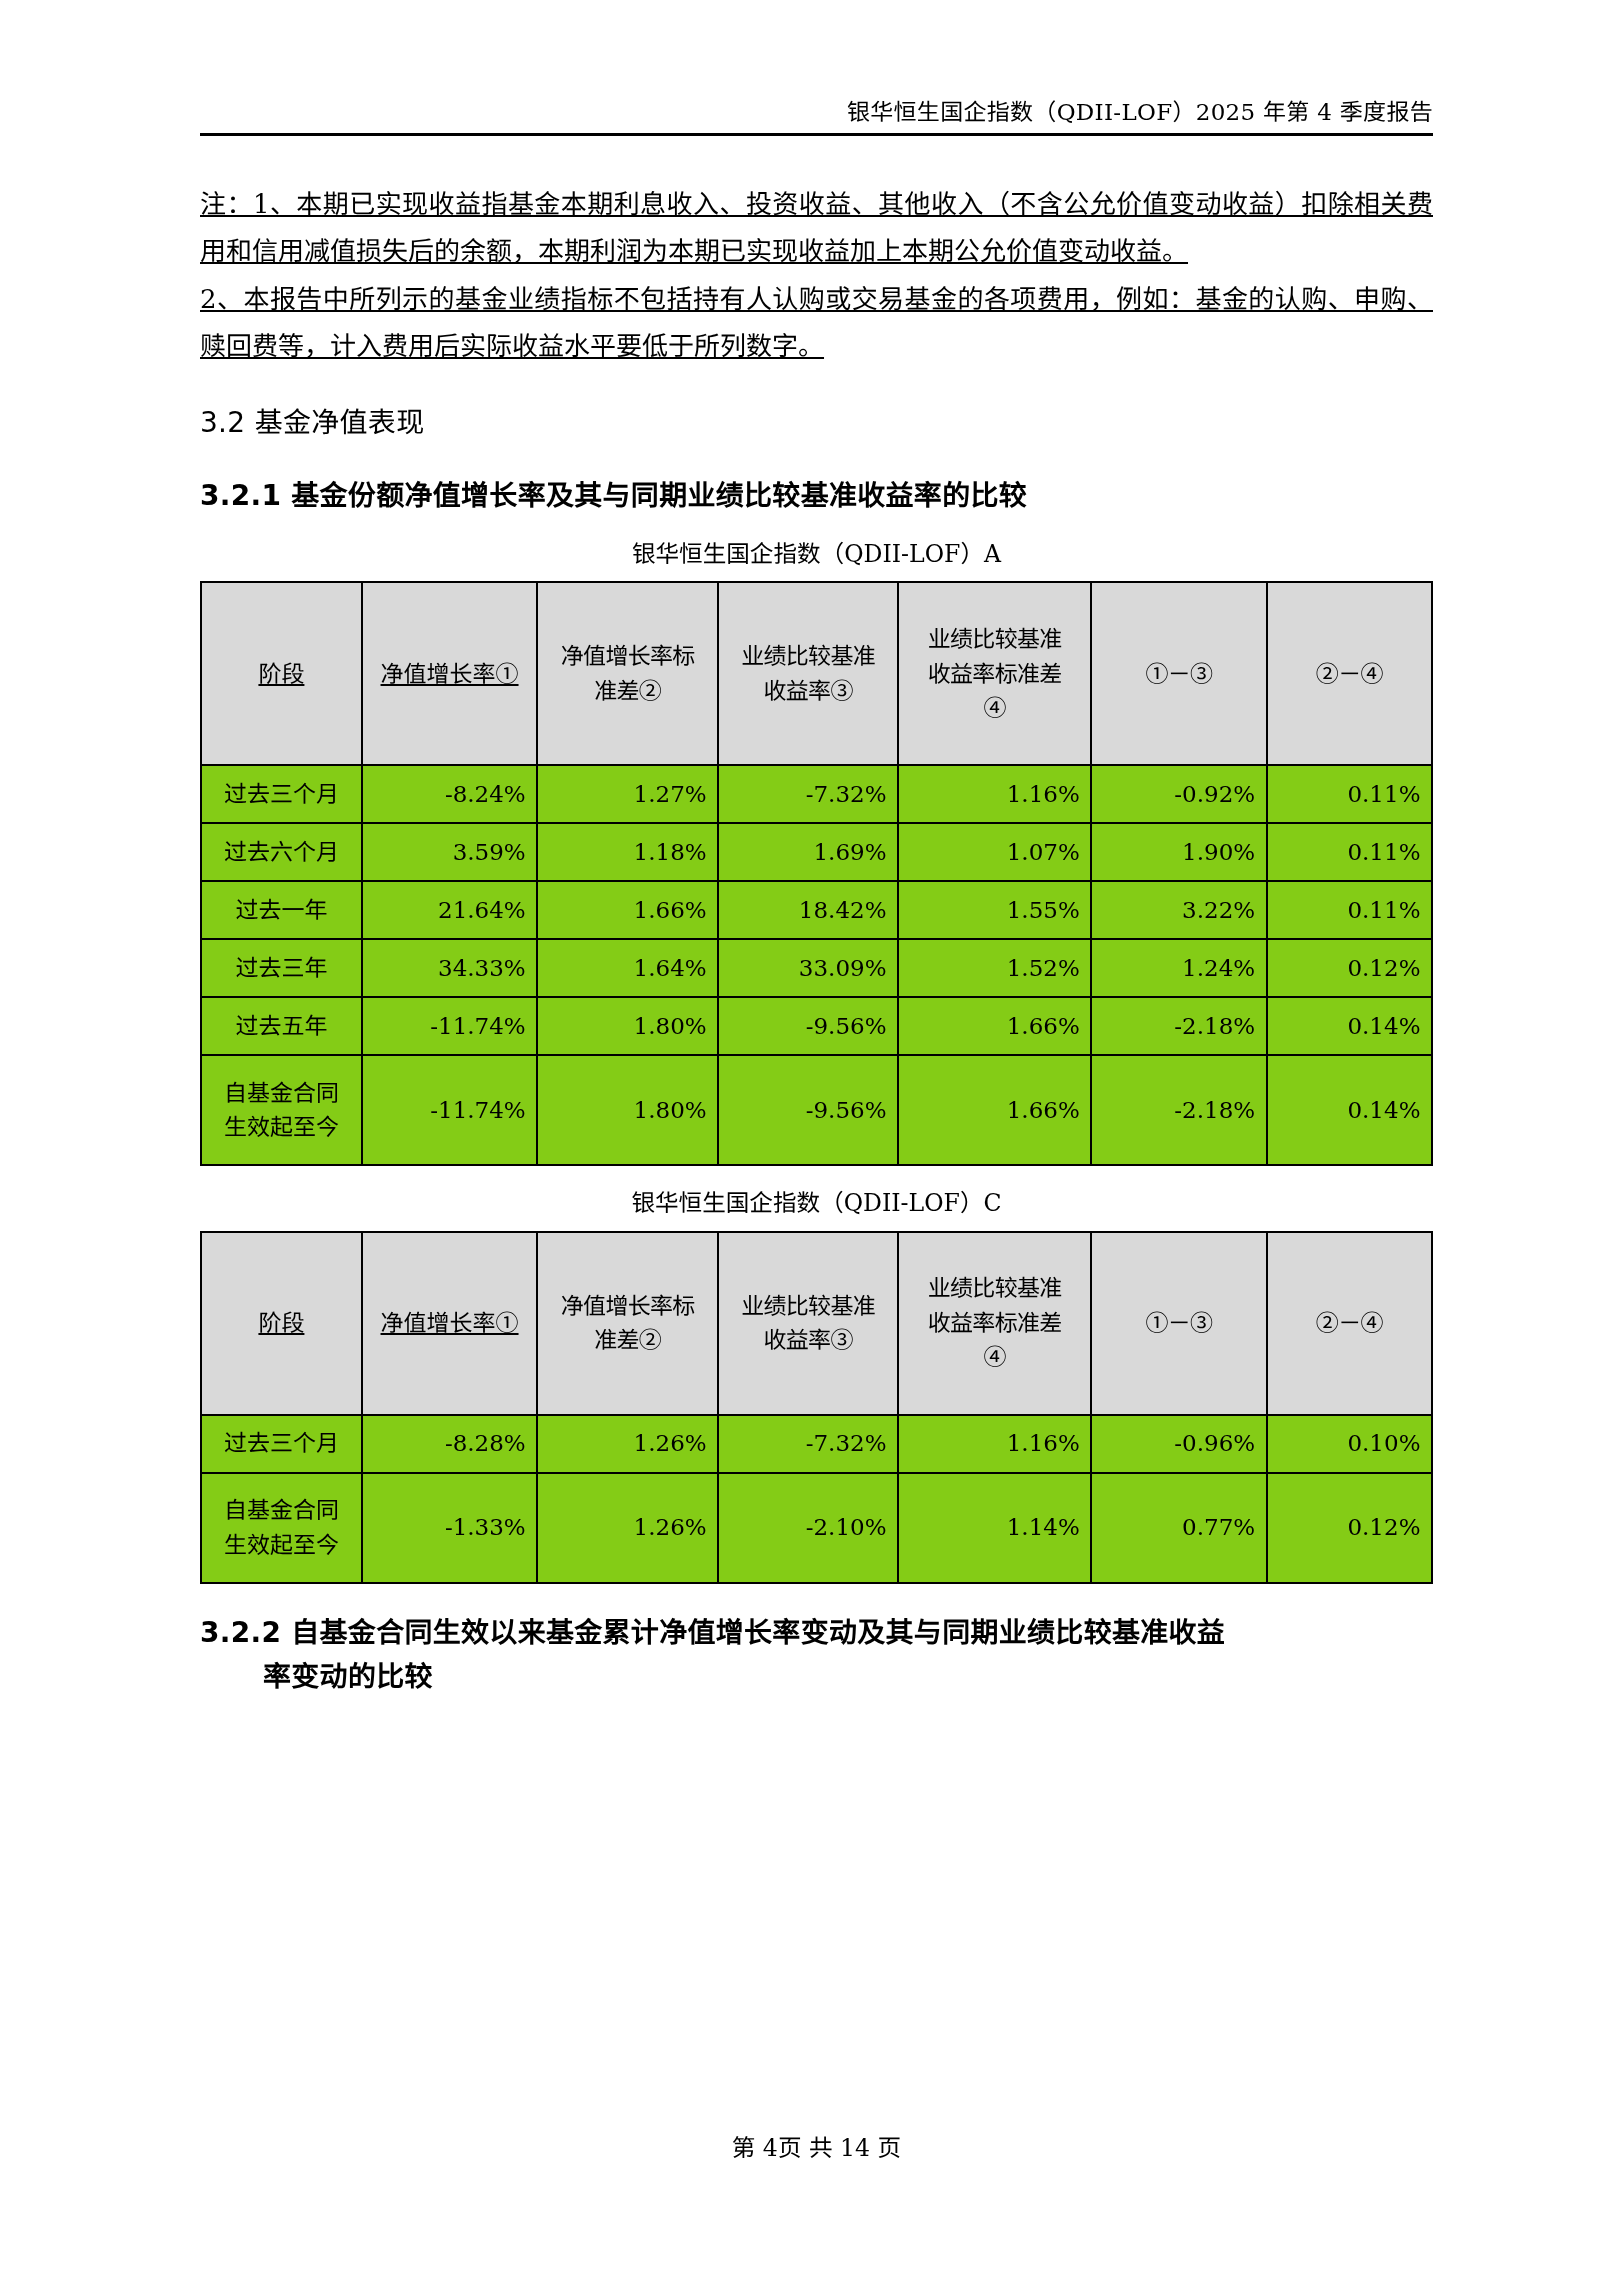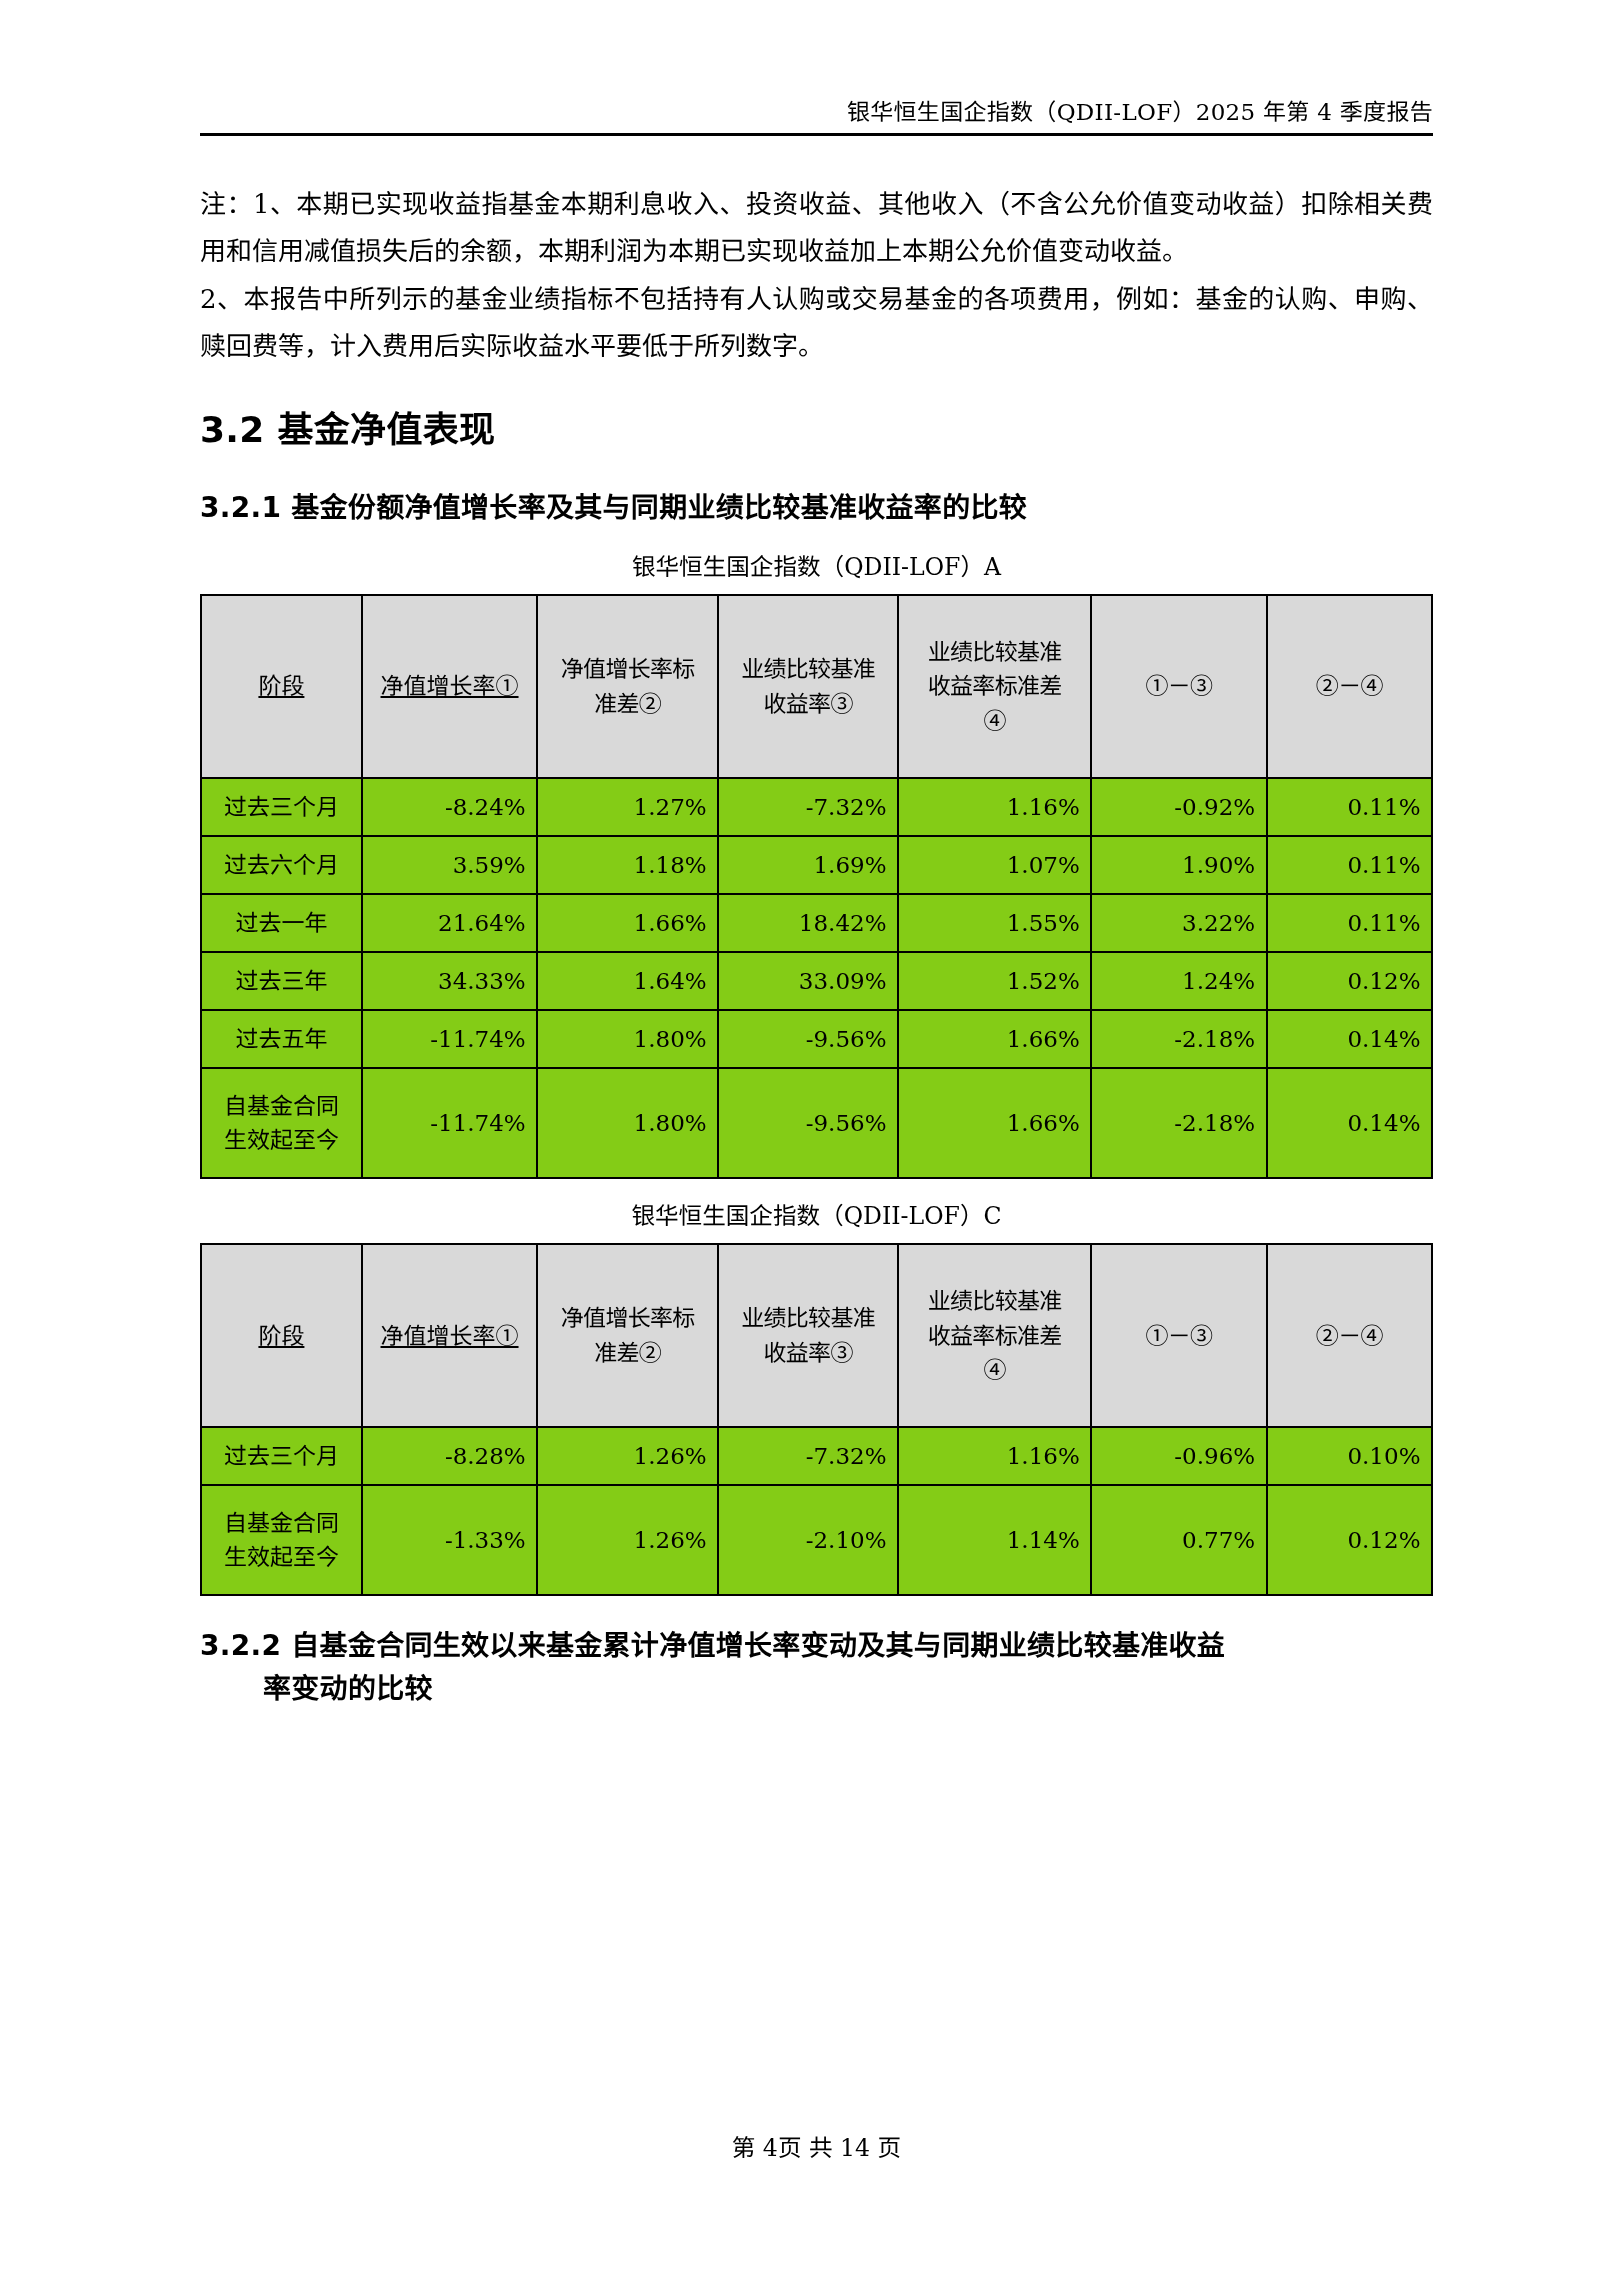--- a/index.html
+++ b/index.html
@@ -56,26 +56,27 @@
   }
 
   p.note {
     margin: 0;
     font-size: 26px;
     line-height: 1.82;
     text-align: justify;
     text-justify: inter-ideograph;
     letter-spacing: 0px;
     font-family: "DejaVu Serif", "Liberation Serif", serif;
+    text-decoration: underline;
   }
 
   h2.h-sec {
     margin: 31px 0 0 0;
-    font-size: 36px;
-    font-weight: bold;
+    font-size: 28px;
+    font-weight: normal;
     line-height: 1.6;
     font-family: "DejaVu Sans", "Liberation Sans", sans-serif;
     letter-spacing: 0.3px;
   }
   h3.h-sub {
     margin: 27.5px 0 0 0;
     font-size: 28px;
     font-weight: bold;
     line-height: 1.55;
     font-family: "DejaVu Sans", "Liberation Sans", sans-serif;

